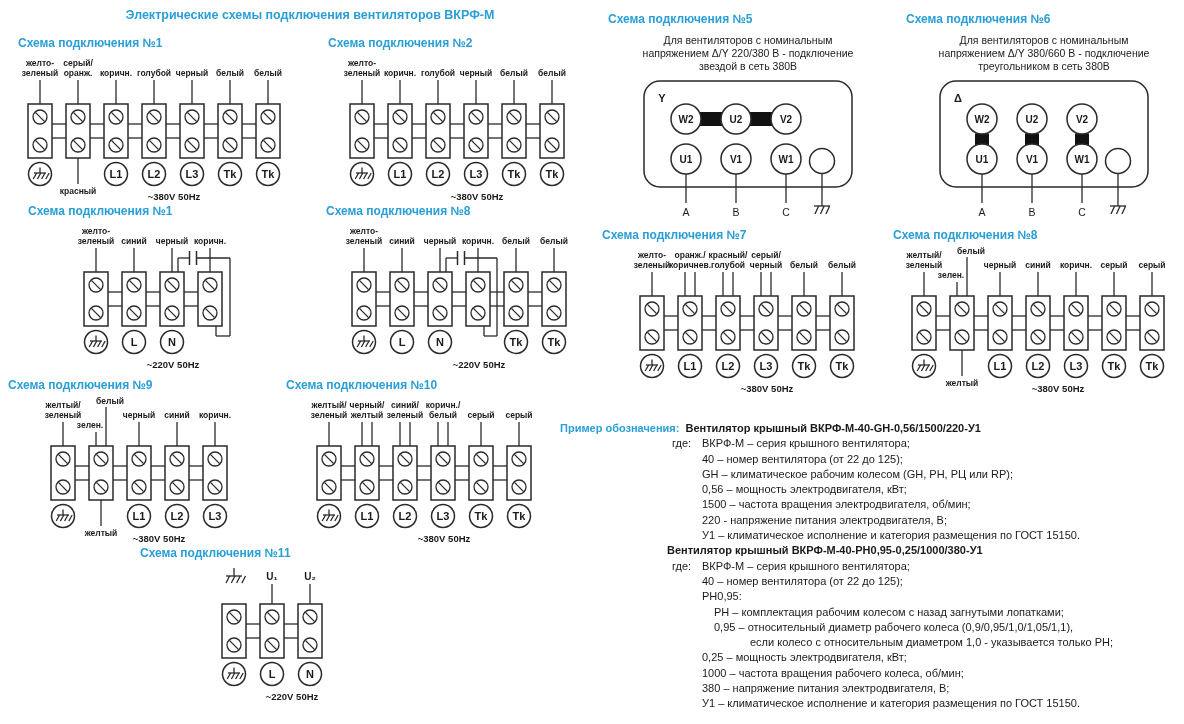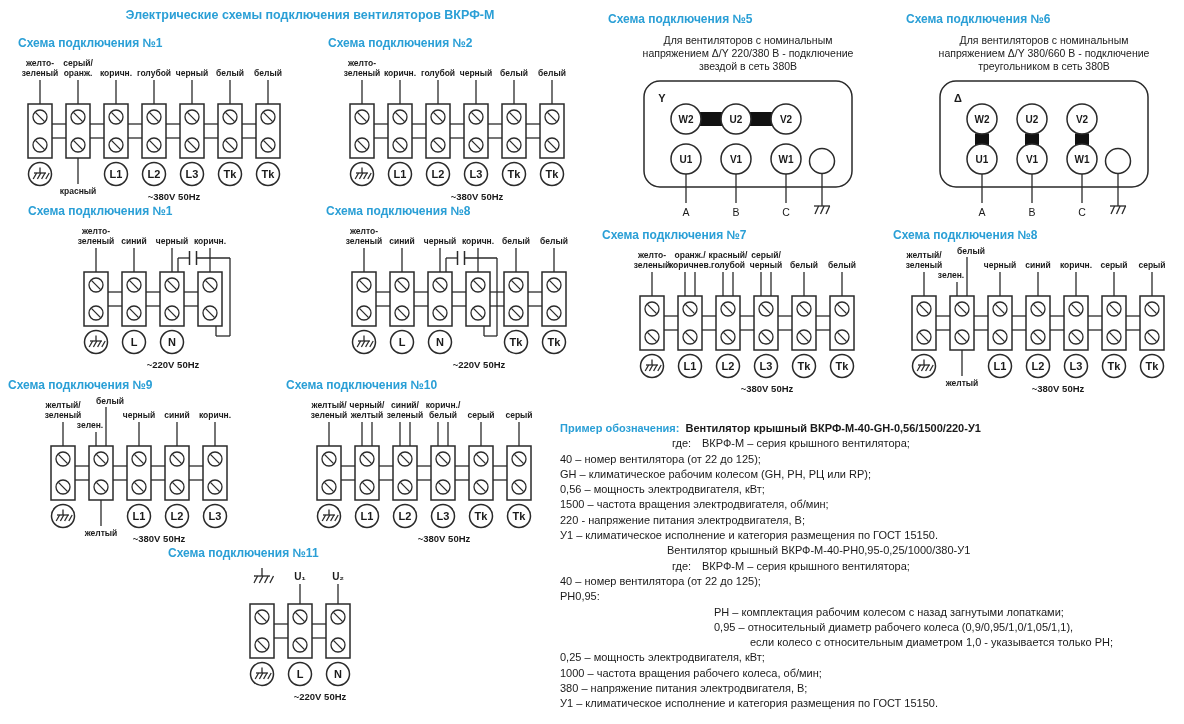--- a/index.html
+++ b/index.html
@@ -29,24 +29,24 @@
   .corner{font-size:11px;font-weight:bold}
   .ln{stroke:#2a2a2a;stroke-width:1.3;fill:none}
   .lnw{stroke:#2a2a2a;stroke-width:1.5;fill:#fff}
   .scr{stroke:#2a2a2a;stroke-width:1.3;fill:#fff}
   #example{
     position:absolute;left:560px;top:421px;width:600px;
     font-size:11px;line-height:15.3px;white-space:nowrap;
   }
   .ex-label{color:var(--accent);font-weight:bold;margin-right:6px}
   .ex-title{font-weight:bold}
-  .ml-title{margin-left:107px;font-weight:normal}
+  .ml-title{margin-left:107px;font-weight:bold}
   .ml-where{margin-left:112px}
   .ex-where{display:inline-block;width:30px}
-  .ml0{}
+  .ml0{margin-left:142px}
   .ml1{margin-left:154px}
   .ml2{margin-left:190px}
 </style>
 </head>
 <body>
 
 <div id="main-title">Электрические схемы подключения вентиляторов ВКРФ-М</div>
 <div id="schemas">
     <div class="schema" style="left: 18px; top: 36px; width: 272px;">
       <div class="schema-title">Схема подключения №1</div>
@@ -1146,21 +1146,21 @@
         </g>
         <text x="233" y="22" class="wlab" text-anchor="middle">серый</text>
         <line x1="233" y1="26" x2="233" y2="50" class="ln"></line>
         <g>
           <circle cx="233" cy="120" r="11.5" class="lnw"></circle>
           <text x="233" y="124" class="desig" text-anchor="middle">Tk</text>
         </g>
         <text x="158" y="146" class="volt" text-anchor="middle">~380V 50Hz</text>
       </svg>
     </div>
-    <div class="schema" style="left: 168px; top: 546px; width: 264px;">
+    <div class="schema" style="left: 140px; top: 546px; width: 264px;">
       <div class="schema-title">Схема подключения №11</div>
       <svg width="264" height="150">
         <line x1="106" y1="60" x2="120" y2="60" class="ln"></line>
         <line x1="106" y1="74" x2="120" y2="74" class="ln"></line>
         <g>
           <rect x="82" y="40" width="24" height="54" class="lnw"></rect>
           <g>
             <circle cx="94" cy="53" r="7" class="scr"></circle>
             <line x1="89.4" y1="48.4" x2="98.6" y2="57.6" class="ln"></line>
           </g>

